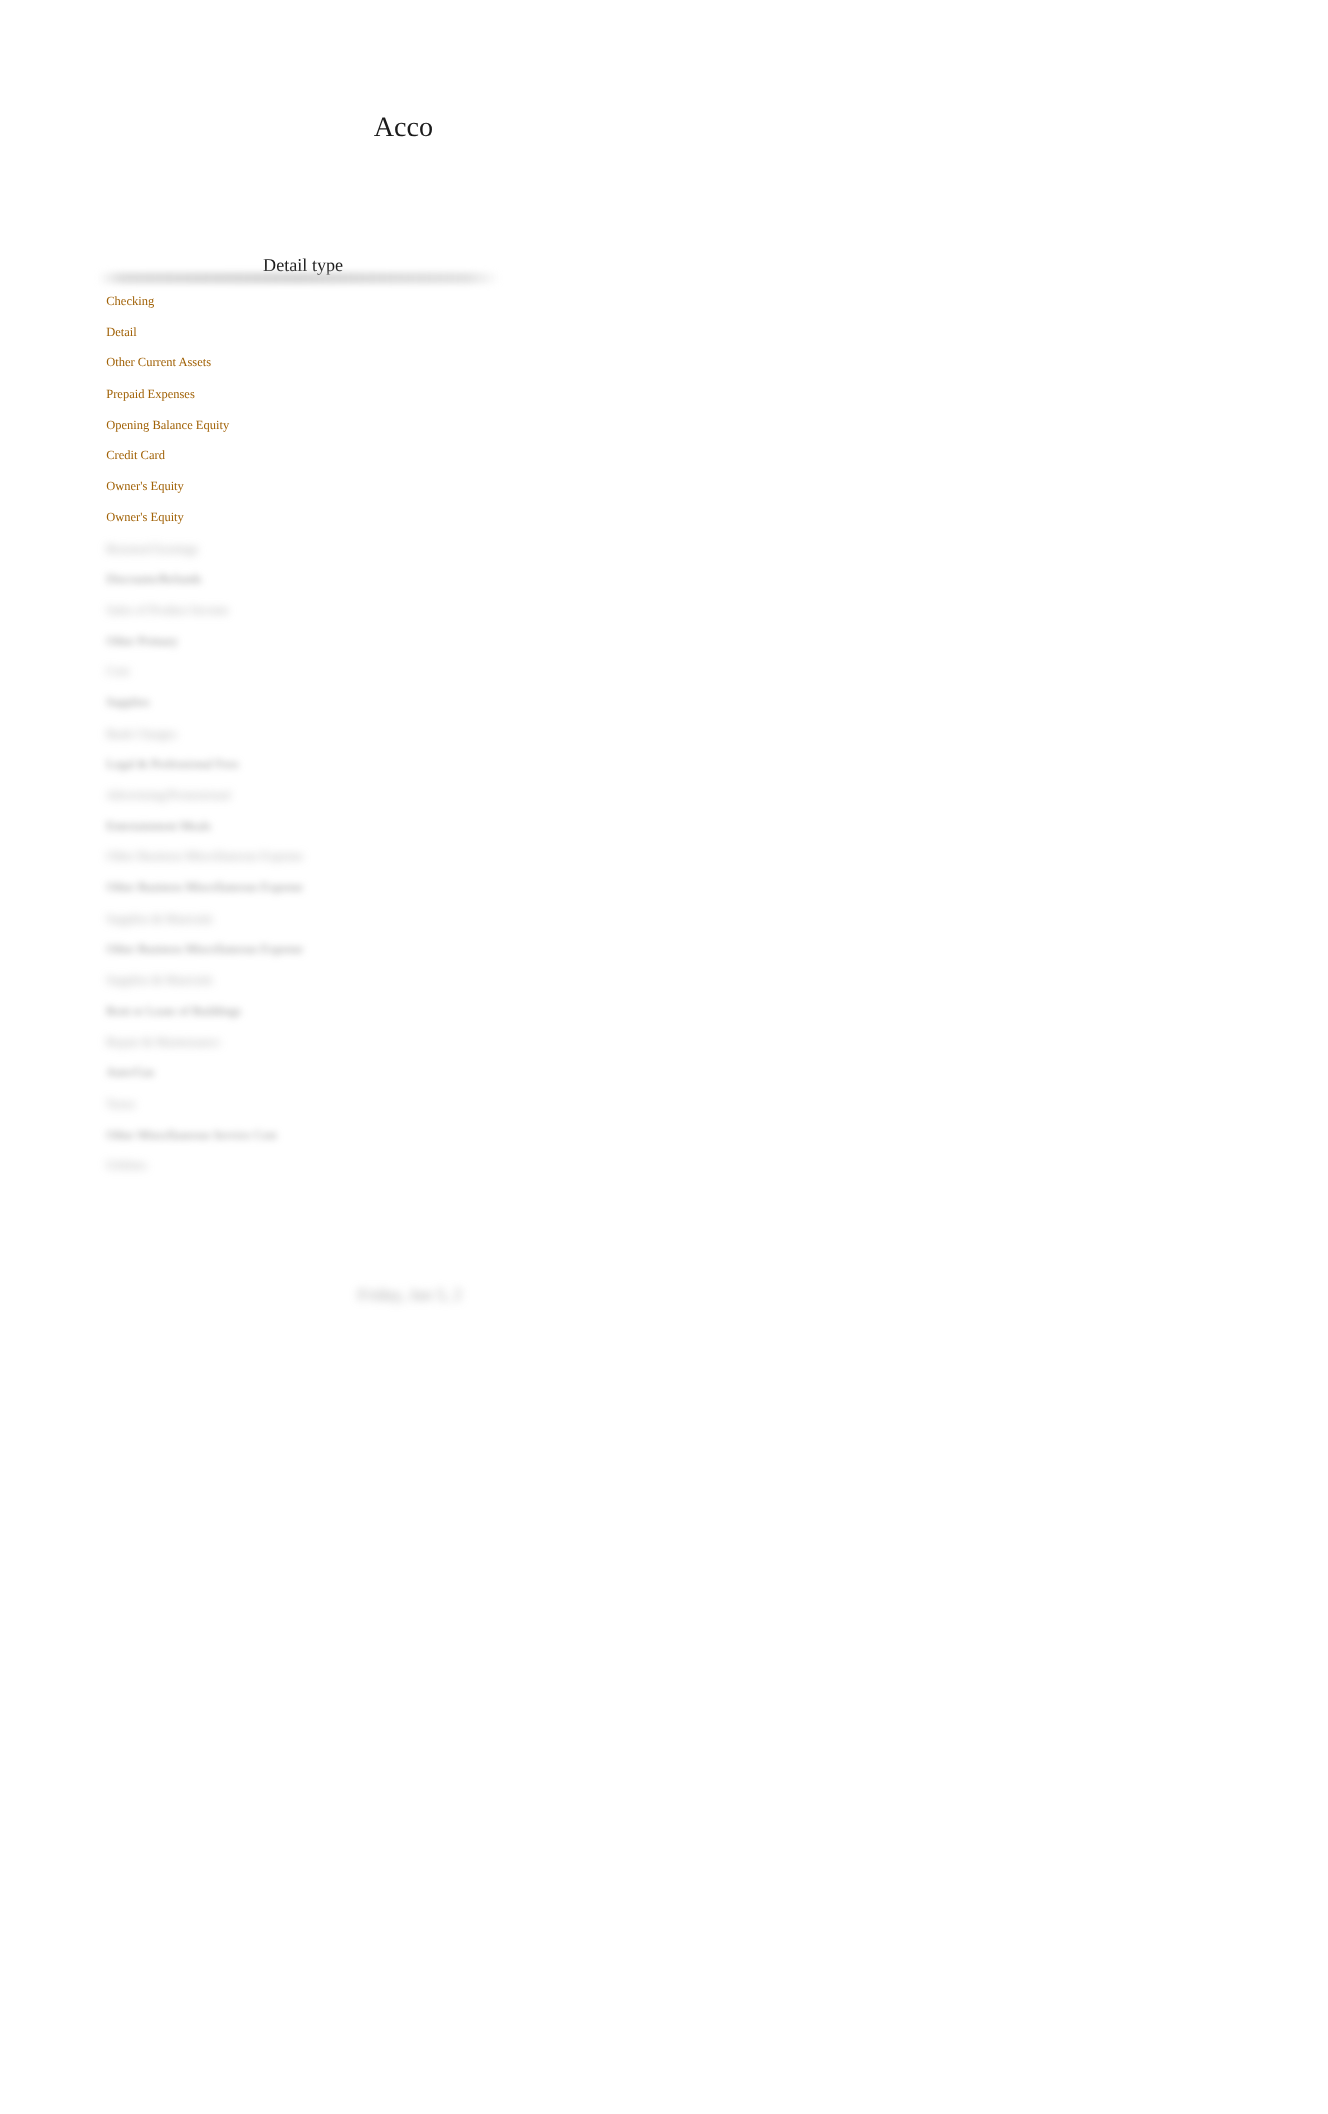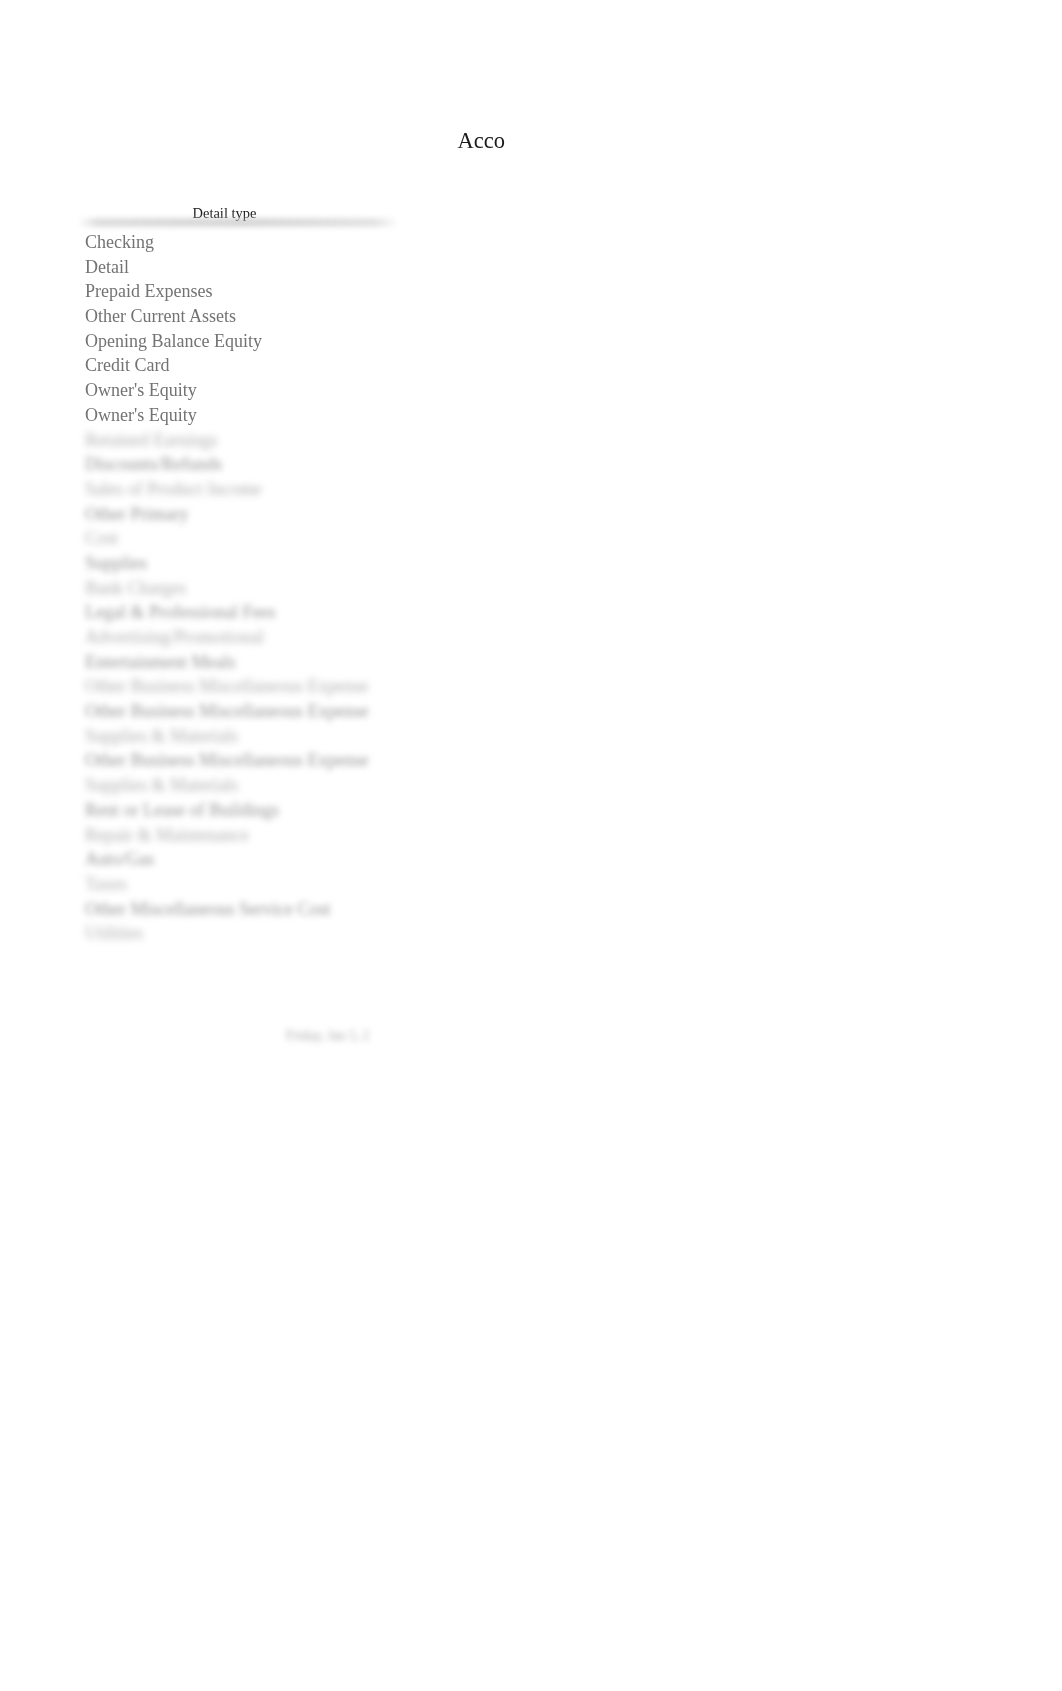--- a/index.html
+++ b/index.html
@@ -35,30 +35,29 @@
     font-size: 22.5px;
     line-height: 31px;
     color: #1b1b1b;
     text-align: center;
     white-space: nowrap;
   }
   .title-line-2 {
     font-size: 22.5px;
     line-height: 31px;
     color: #1b1b1b;
-    text-align: right;
+    text-align: left;
     white-space: nowrap;
     padding-left: 214px;
-    margin-top: 39px;
   }
 
   
   .col-header {
     position: absolute;
-    left: 76px;
+    left: 94px;
     top: 203px;
     width: 297px;
     text-align: center;
     font-size: 14.5px;
     line-height: 20px;
     color: #1b1b1b;
     white-space: nowrap;
   }
 
   
@@ -80,22 +79,22 @@
   
   .detail-list {
     position: absolute;
     left: 85px;
     top: 230px;
     width: 420px;
   }
   .detail-row {
     height: 24.7px;
     line-height: 24.7px;
-    font-size: 18px;
-    color: #737373;
+    font-size: 10px;
+    color: #a16207;
     white-space: nowrap;
   }
   .detail-row.redacted {
     color: rgba(120,120,120,0.80);
     filter: blur(3.1px);
   }
   .detail-row.redacted.soft {
     color: rgba(140,140,140,0.70);
     filter: blur(3.6px);
   }
@@ -121,22 +120,22 @@
     <div class="title-line-2">Acco</div>
   </div>
 
   <div class="col-header">Detail type</div>
 
   <div class="header-rule"></div>
 
   <div class="detail-list">
       <div class="detail-row">Checking</div>
       <div class="detail-row">Detail</div>
+      <div class="detail-row">Other Current Assets</div>
       <div class="detail-row">Prepaid Expenses</div>
-      <div class="detail-row">Other Current Assets</div>
       <div class="detail-row">Opening Balance Equity</div>
       <div class="detail-row">Credit Card</div>
       <div class="detail-row">Owner's Equity</div>
       <div class="detail-row">Owner's Equity</div>
       <div class="detail-row redacted soft">Retained Earnings</div>
       <div class="detail-row redacted">Discounts/Refunds</div>
       <div class="detail-row redacted soft">Sales of Product Income</div>
       <div class="detail-row redacted">Other Primary</div>
       <div class="detail-row redacted soft">Cost</div>
       <div class="detail-row redacted">Supplies</div>

